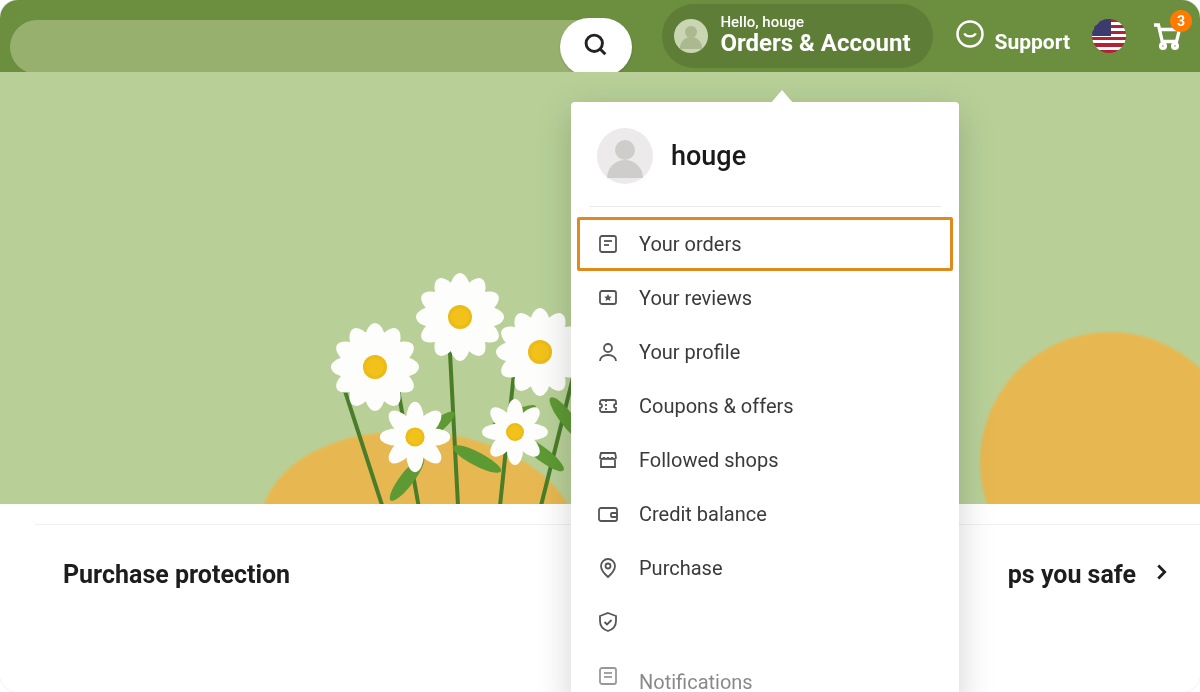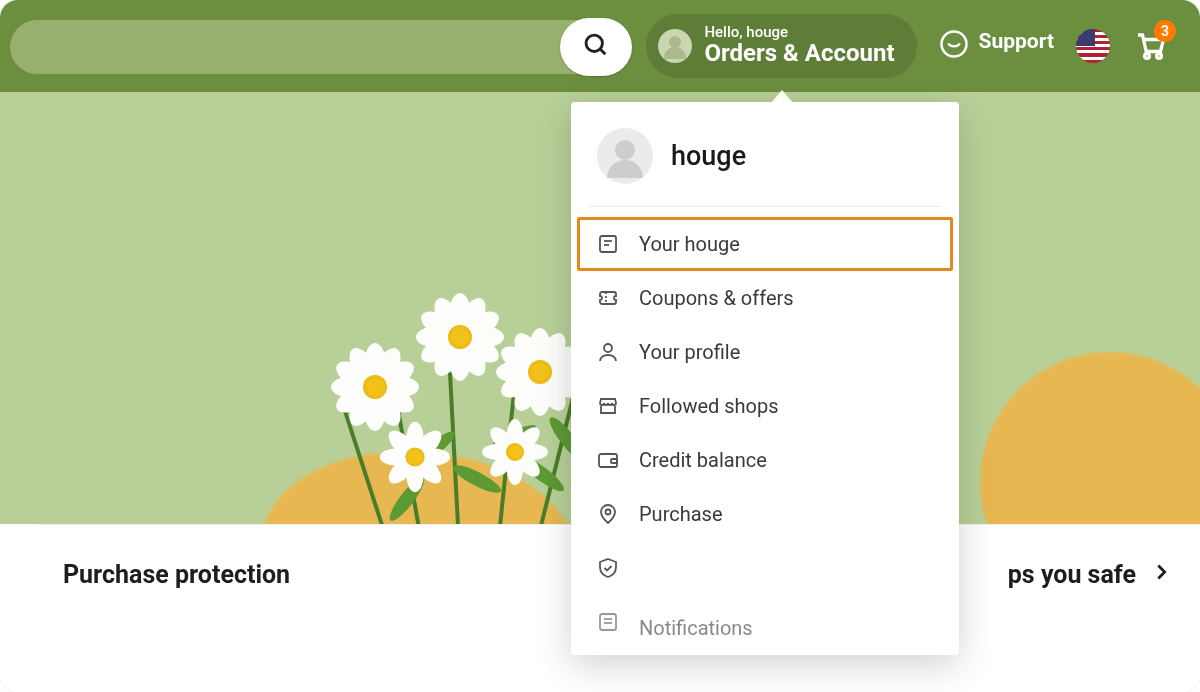--- a/index.html
+++ b/index.html
@@ -9,26 +9,26 @@
     height: 692px;
     background: #fff;
     border-radius: 18px;
     overflow: hidden;
     position: relative;
     box-shadow: 0 0 0 1px rgba(0,0,0,0.05);
   }
 
   
   .header {
-    height: 92px;
+    height: 72px;
     background: #6b8e3f;
     display: flex;
     align-items: center;
     justify-content: flex-end;
-    padding: 0 32px 0 10px;
+    padding: 0 16px 0 10px;
     gap: 22px;
     position: relative;
   }
   .header-search-track {
     position: absolute;
     left: 10px;
     top: 20px;
     height: 54px;
     width: 620px;
     background: #98b06e;
@@ -67,21 +67,21 @@
   .account-pill .avatar-sm::before {
     content:""; position:absolute; left:50%; top:7px; width:12px; height:12px; background:#aab98f; border-radius:50%; transform:translateX(-50%);
   }
   .account-pill .avatar-sm::after {
     content:""; position:absolute; left:50%; bottom:4px; width:22px; height:12px; background:#aab98f; border-radius:12px 12px 0 0; transform:translateX(-50%);
   }
   .account-text .hello { font-size: 15px; font-weight: 500; line-height: 1.1; }
   .account-text .oa { font-size: 24px; font-weight: 700; line-height: 1.15; }
 
   .support {
-    display: flex; align-items: flex-start; gap: 10px; color: #fff; font-size: 21px; font-weight: 700;
+    display: flex; align-items: flex-end; gap: 10px; color: #fff; font-size: 21px; font-weight: 700;
   }
   .support svg { width: 30px; height: 30px; stroke: #fff; stroke-width: 2; fill: none; }
 
   .flag {
     width: 34px; height: 34px; border-radius: 50%; overflow: hidden; position: relative;
     background: linear-gradient(#b22234 0 9%, #fff 9% 18%, #b22234 18% 27%, #fff 27% 36%, #b22234 36% 45%, #fff 45% 54%, #b22234 54% 63%, #fff 63% 72%, #b22234 72% 81%, #fff 81% 90%, #b22234 90% 100%);
   }
   .flag::before { content:""; position:absolute; left:0; top:0; width:55%; height:50%; background:#3c3b6e; }
 
   .cart { position: relative; color:#fff; }
@@ -332,42 +332,51 @@
     <div class="dd-sep"></div>
 
     <div class="dd-item highlight">
       <span class="ico">
         <svg viewBox="0 0 24 24">
             <rect x="4" y="4" width="16" height="16" rx="2"></rect>
             <line x1="8" y1="9" x2="16" y2="9"></line>
             <line x1="8" y1="13" x2="13" y2="13"></line>
           </svg>
       </span>
-      <span class="lbl">Your houge</span>
-    </div>
-
+      <span class="lbl">Your orders</span>
+    </div>
+
+    <div class="dd-item">
+      <span class="ico">
+        <svg viewBox="0 0 24 24">
+            <rect x="4" y="5" width="16" height="13" rx="2"></rect>
+            <polygon points="12 8 13.2 10.4 15.8 10.7 13.9 12.5 14.4 15 12 13.7 9.6 15 10.1 12.5 8.2 10.7 10.8 10.4" fill="#555" stroke="none"></polygon>
+          </svg>
+      </span>
+      <span class="lbl">Your reviews</span>
+    </div>
+
+    <div class="dd-item">
+      <span class="ico">
+        <svg viewBox="0 0 24 24">
+            <circle cx="12" cy="8" r="4"></circle>
+            <path d="M4 21c0-4 4-6 8-6s8 2 8 6"></path>
+          </svg>
+      </span>
+      <span class="lbl">Your profile</span>
+    </div>
 
     <div class="dd-item">
       <span class="ico">
         <svg viewBox="0 0 24 24">
             <path d="M4 8a2 2 0 0 1 2-2h12a2 2 0 0 1 2 2v2a2 2 0 0 0 0 4v2a2 2 0 0 1-2 2H6a2 2 0 0 1-2-2v-2a2 2 0 0 0 0-4z"></path>
             <line x1="10" y1="6" x2="10" y2="18" stroke-dasharray="2 2"></line>
           </svg>
       </span>
       <span class="lbl">Coupons &amp; offers</span>
-    </div>
-
-    <div class="dd-item">
-      <span class="ico">
-        <svg viewBox="0 0 24 24">
-            <circle cx="12" cy="8" r="4"></circle>
-            <path d="M4 21c0-4 4-6 8-6s8 2 8 6"></path>
-          </svg>
-      </span>
-      <span class="lbl">Your profile</span>
     </div>
 
     <div class="dd-item">
       <span class="ico">
         <svg viewBox="0 0 24 24">
             <path d="M4 9l1-4h14l1 4"></path>
             <path d="M4 9a2 2 0 0 0 4 0 2 2 0 0 0 4 0 2 2 0 0 0 4 0 2 2 0 0 0 4 0"></path>
             <path d="M5 12v7h14v-7"></path>
           </svg>
       </span>

